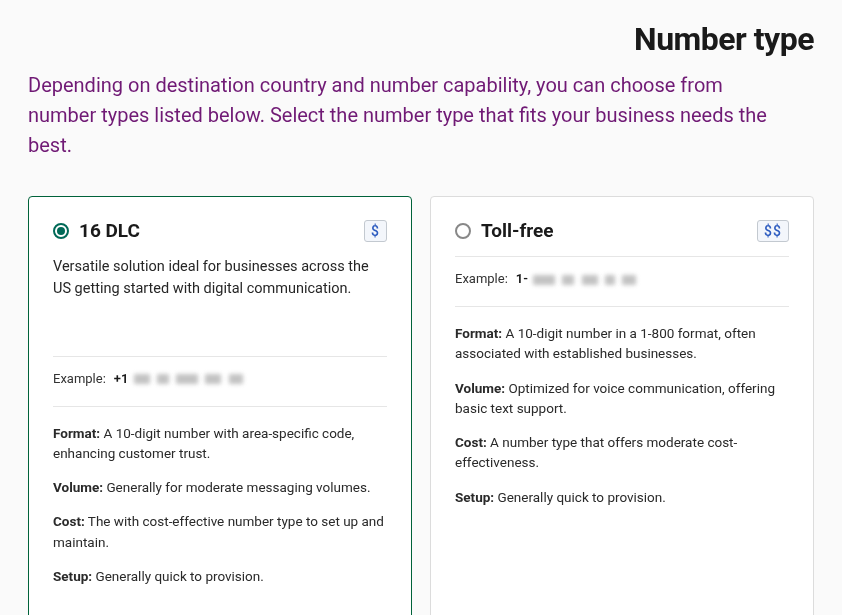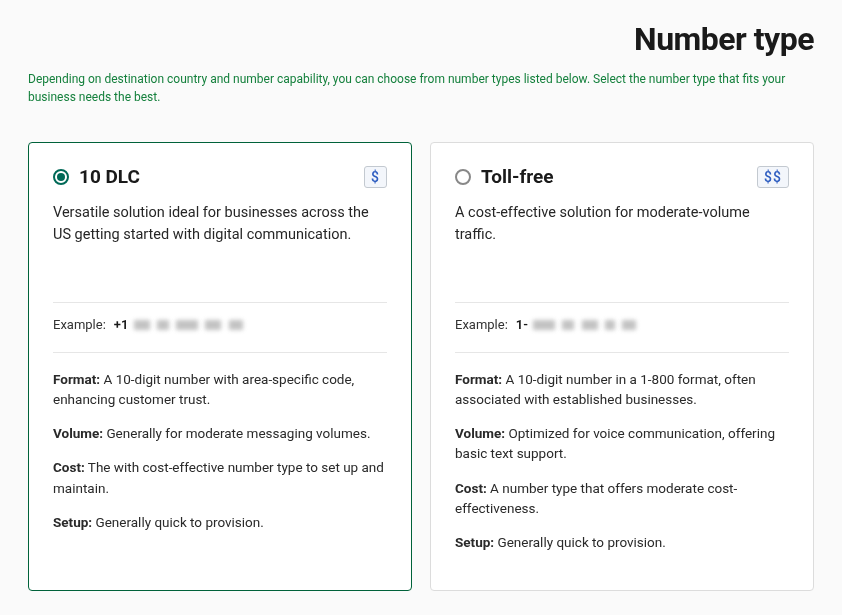--- a/index.html
+++ b/index.html
@@ -11,23 +11,23 @@
       width: 842px;
     }
     h1 {
       font-size: 32px;
       font-weight: 700;
       margin-bottom: 12px;
       letter-spacing: -0.5px;
       text-align: right;
     }
     .subtitle {
-      font-size: 12px;
+      font-size: 20px;
       line-height: 1.5;
-      color: #15803d;
+      color: #701a75;
       max-width: 760px;
       margin-bottom: 36px;
     }
     .cards {
       display: flex;
       gap: 18px;
     }
     .card {
       flex: 1;
       background: #fff;
@@ -142,21 +142,21 @@
 <p class="subtitle">Depending on destination country and number capability, you can choose from number types listed below. Select the number type that fits your business needs the best.</p>
 
 <div class="cards">
 
   <div class="card selected">
     <div class="card-header">
       <div class="card-title-wrap">
         <span class="radio">
           <span class="radio-dot"></span>
         </span>
-        <span class="card-title">10 DLC</span>
+        <span class="card-title">16 DLC</span>
       </div>
       <span class="price-badge">$</span>
     </div>
     <p class="card-desc">Versatile solution ideal for businesses across the US getting started with digital communication.</p>
     <hr class="card-divider">
     <div class="example-row">
       <span class="example-label">Example:</span>
       <span class="example-value">
         <span>+1</span>
         <span class="blur" style="width:16px"></span>
@@ -176,21 +176,20 @@
   <div class="card">
     <div class="card-header">
       <div class="card-title-wrap">
         <span class="radio">
           
         </span>
         <span class="card-title">Toll-free</span>
       </div>
       <span class="price-badge">$$</span>
     </div>
-    <p class="card-desc">A cost-effective solution for moderate-volume traffic.</p>
     <hr class="card-divider">
     <div class="example-row">
       <span class="example-label">Example:</span>
       <span class="example-value">
         <span>1-</span>
         <span class="blur" style="width:22px"></span>
         <span class="blur" style="width:12px"></span>
         <span class="blur" style="width:16px"></span>
         <span class="blur" style="width:10px"></span>
         <span class="blur" style="width:14px"></span>

